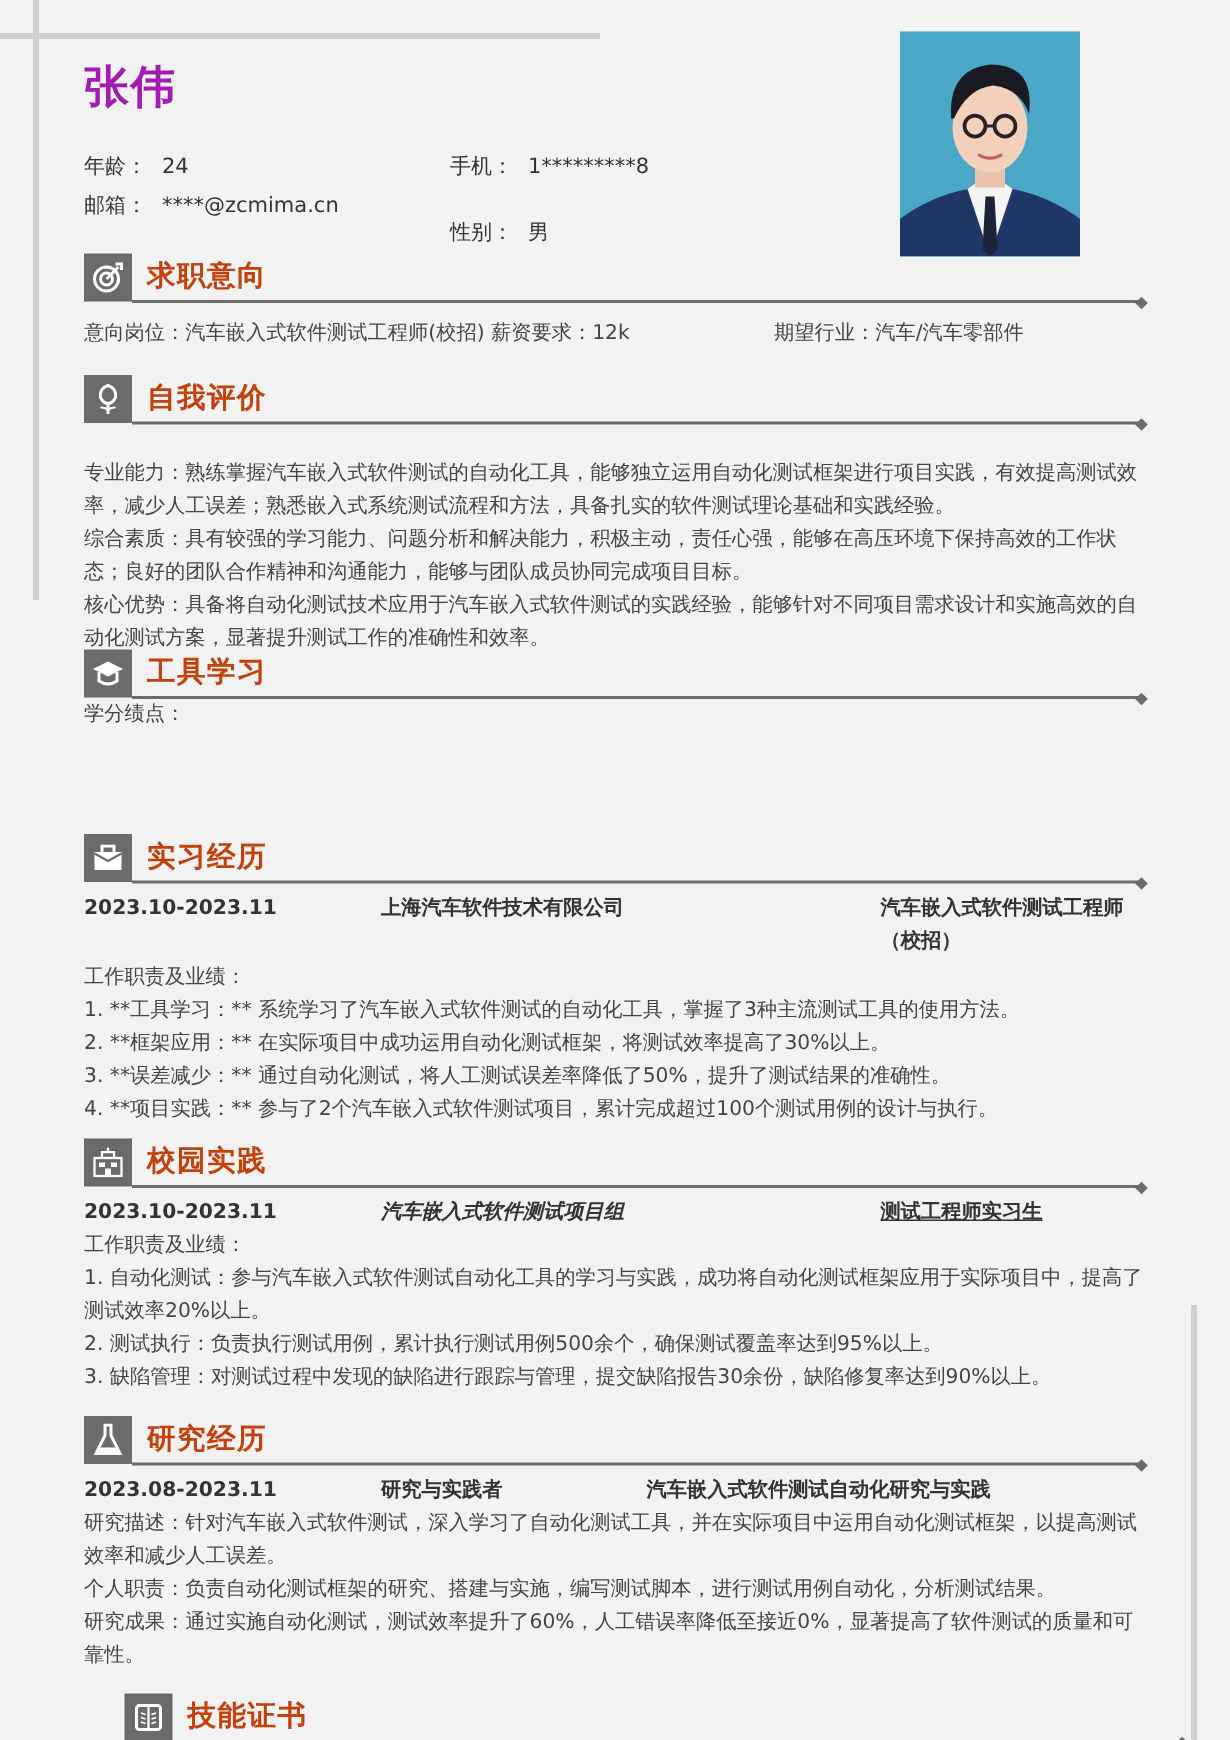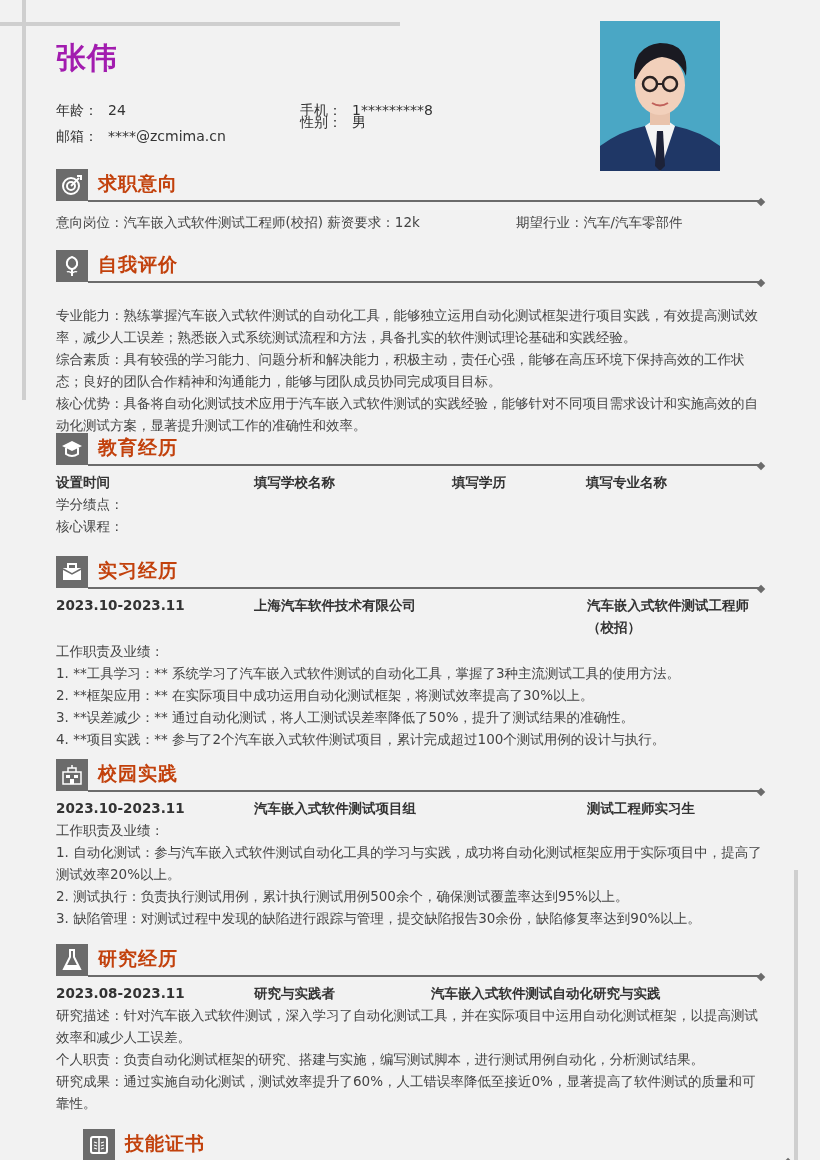--- a/index.html
+++ b/index.html
@@ -36,21 +36,21 @@
 
 <div class="info" style="left:56px;top:102px;">
   <span class="lbl">年龄：</span><span>24</span>
 </div>
 <div class="info" style="left:300px;top:102px;">
   <span class="lbl">手机：</span><span>1*********8</span>
 </div>
 <div class="info" style="left:56px;top:128px;">
   <span class="lbl">邮箱：</span><span>****@zcmima.cn</span>
 </div>
-<div class="info" style="left:300px;top:114px;">
+<div class="info" style="left:300px;top:146px;">
   <span class="lbl">性别：</span><span>男</span>
 </div>
 
 <div class="photo">
   <svg width="120" height="150" viewBox="0 0 120 150">
     <rect width="120" height="150" fill="#4aa7c5"></rect>
     <path d="M0 150 L0 125 Q20 110 45 105 L60 120 L75 105 Q100 110 120 125 L120 150 Z" fill="#1f3766"></path>
     <path d="M45 105 L60 150 L75 105 L68 100 L52 100 Z" fill="#f4f4f4"></path>
     <path d="M57 110 L63 110 L65 145 L60 150 L55 145 Z" fill="#1c2238"></path>
     <rect x="50" y="82" width="20" height="22" fill="#e9c3ac"></rect>
@@ -104,32 +104,25 @@
 </div>
 
 <div class="section" style="top:433px;">
   <div class="sec-head">
     <div class="sec-icon">
       <svg width="22" height="20" viewBox="0 0 22 20">
           <path d="M1 7 L11 2 L21 7 L11 12 Z" fill="#fff"></path>
           <path d="M5 9 L5 15 Q11 19 17 15 L17 9" fill="none" stroke="#fff" stroke-width="2"></path>
         </svg>
     </div>
-    <div class="sec-title">教育经历</div>
-    <div class="sec-line"></div>
-    <div class="sec-dot"></div>
-  </div>
-  <div class="row" style="margin-top:6px;">
-    <span class="c1">设置时间</span>
-    <span class="c2">填写学校名称</span>
-    <span class="c3">填写学历</span>
-    <span class="c4">填写专业名称</span>
+    <div class="sec-title">工具学习</div>
+    <div class="sec-line"></div>
+    <div class="sec-dot"></div>
   </div>
   <div class="body-text">学分绩点：</div>
-  <div class="body-text">核心课程：</div>
 </div>
 
 <div class="section" style="top:556px;">
   <div class="sec-head">
     <div class="sec-icon">
       <svg width="20" height="18" viewBox="0 0 20 18">
           <rect x="1" y="5" width="18" height="12" fill="#fff"></rect>
           <rect x="6" y="1" width="8" height="5" fill="none" stroke="#fff" stroke-width="2"></rect>
           <path d="M1 6 L10 11 L19 6" stroke="#6b6b6b" stroke-width="1.5" fill="none"></path>
         </svg>
@@ -163,22 +156,22 @@
           <rect x="13" y="10" width="4" height="3" fill="#fff"></rect>
           <rect x="9" y="14" width="4" height="5" fill="#fff"></rect>
         </svg>
     </div>
     <div class="sec-title">校园实践</div>
     <div class="sec-line"></div>
     <div class="sec-dot"></div>
   </div>
   <div class="row" style="margin-top:6px;">
     <span style="width:198px;">2023.10-2023.11</span>
-    <span style="width:333px;">汽车嵌入式软件测试项目组</span>
-    <span style="width:177px;">测试工程师实习生</span>
+    <span style="width:333px;font-style:italic;">汽车嵌入式软件测试项目组</span>
+    <span style="width:177px;text-decoration:underline;">测试工程师实习生</span>
   </div>
   <div class="body-text">
     <div>工作职责及业绩：</div>
     <div>1. 自动化测试：参与汽车嵌入式软件测试自动化工具的学习与实践，成功将自动化测试框架应用于实际项目中，提高了测试效率20%以上。</div>
     <div>2. 测试执行：负责执行测试用例，累计执行测试用例500余个，确保测试覆盖率达到95%以上。</div>
     <div>3. 缺陷管理：对测试过程中发现的缺陷进行跟踪与管理，提交缺陷报告30余份，缺陷修复率达到90%以上。</div>
   </div>
 </div>
 
 <div class="section" style="top:944px;">

